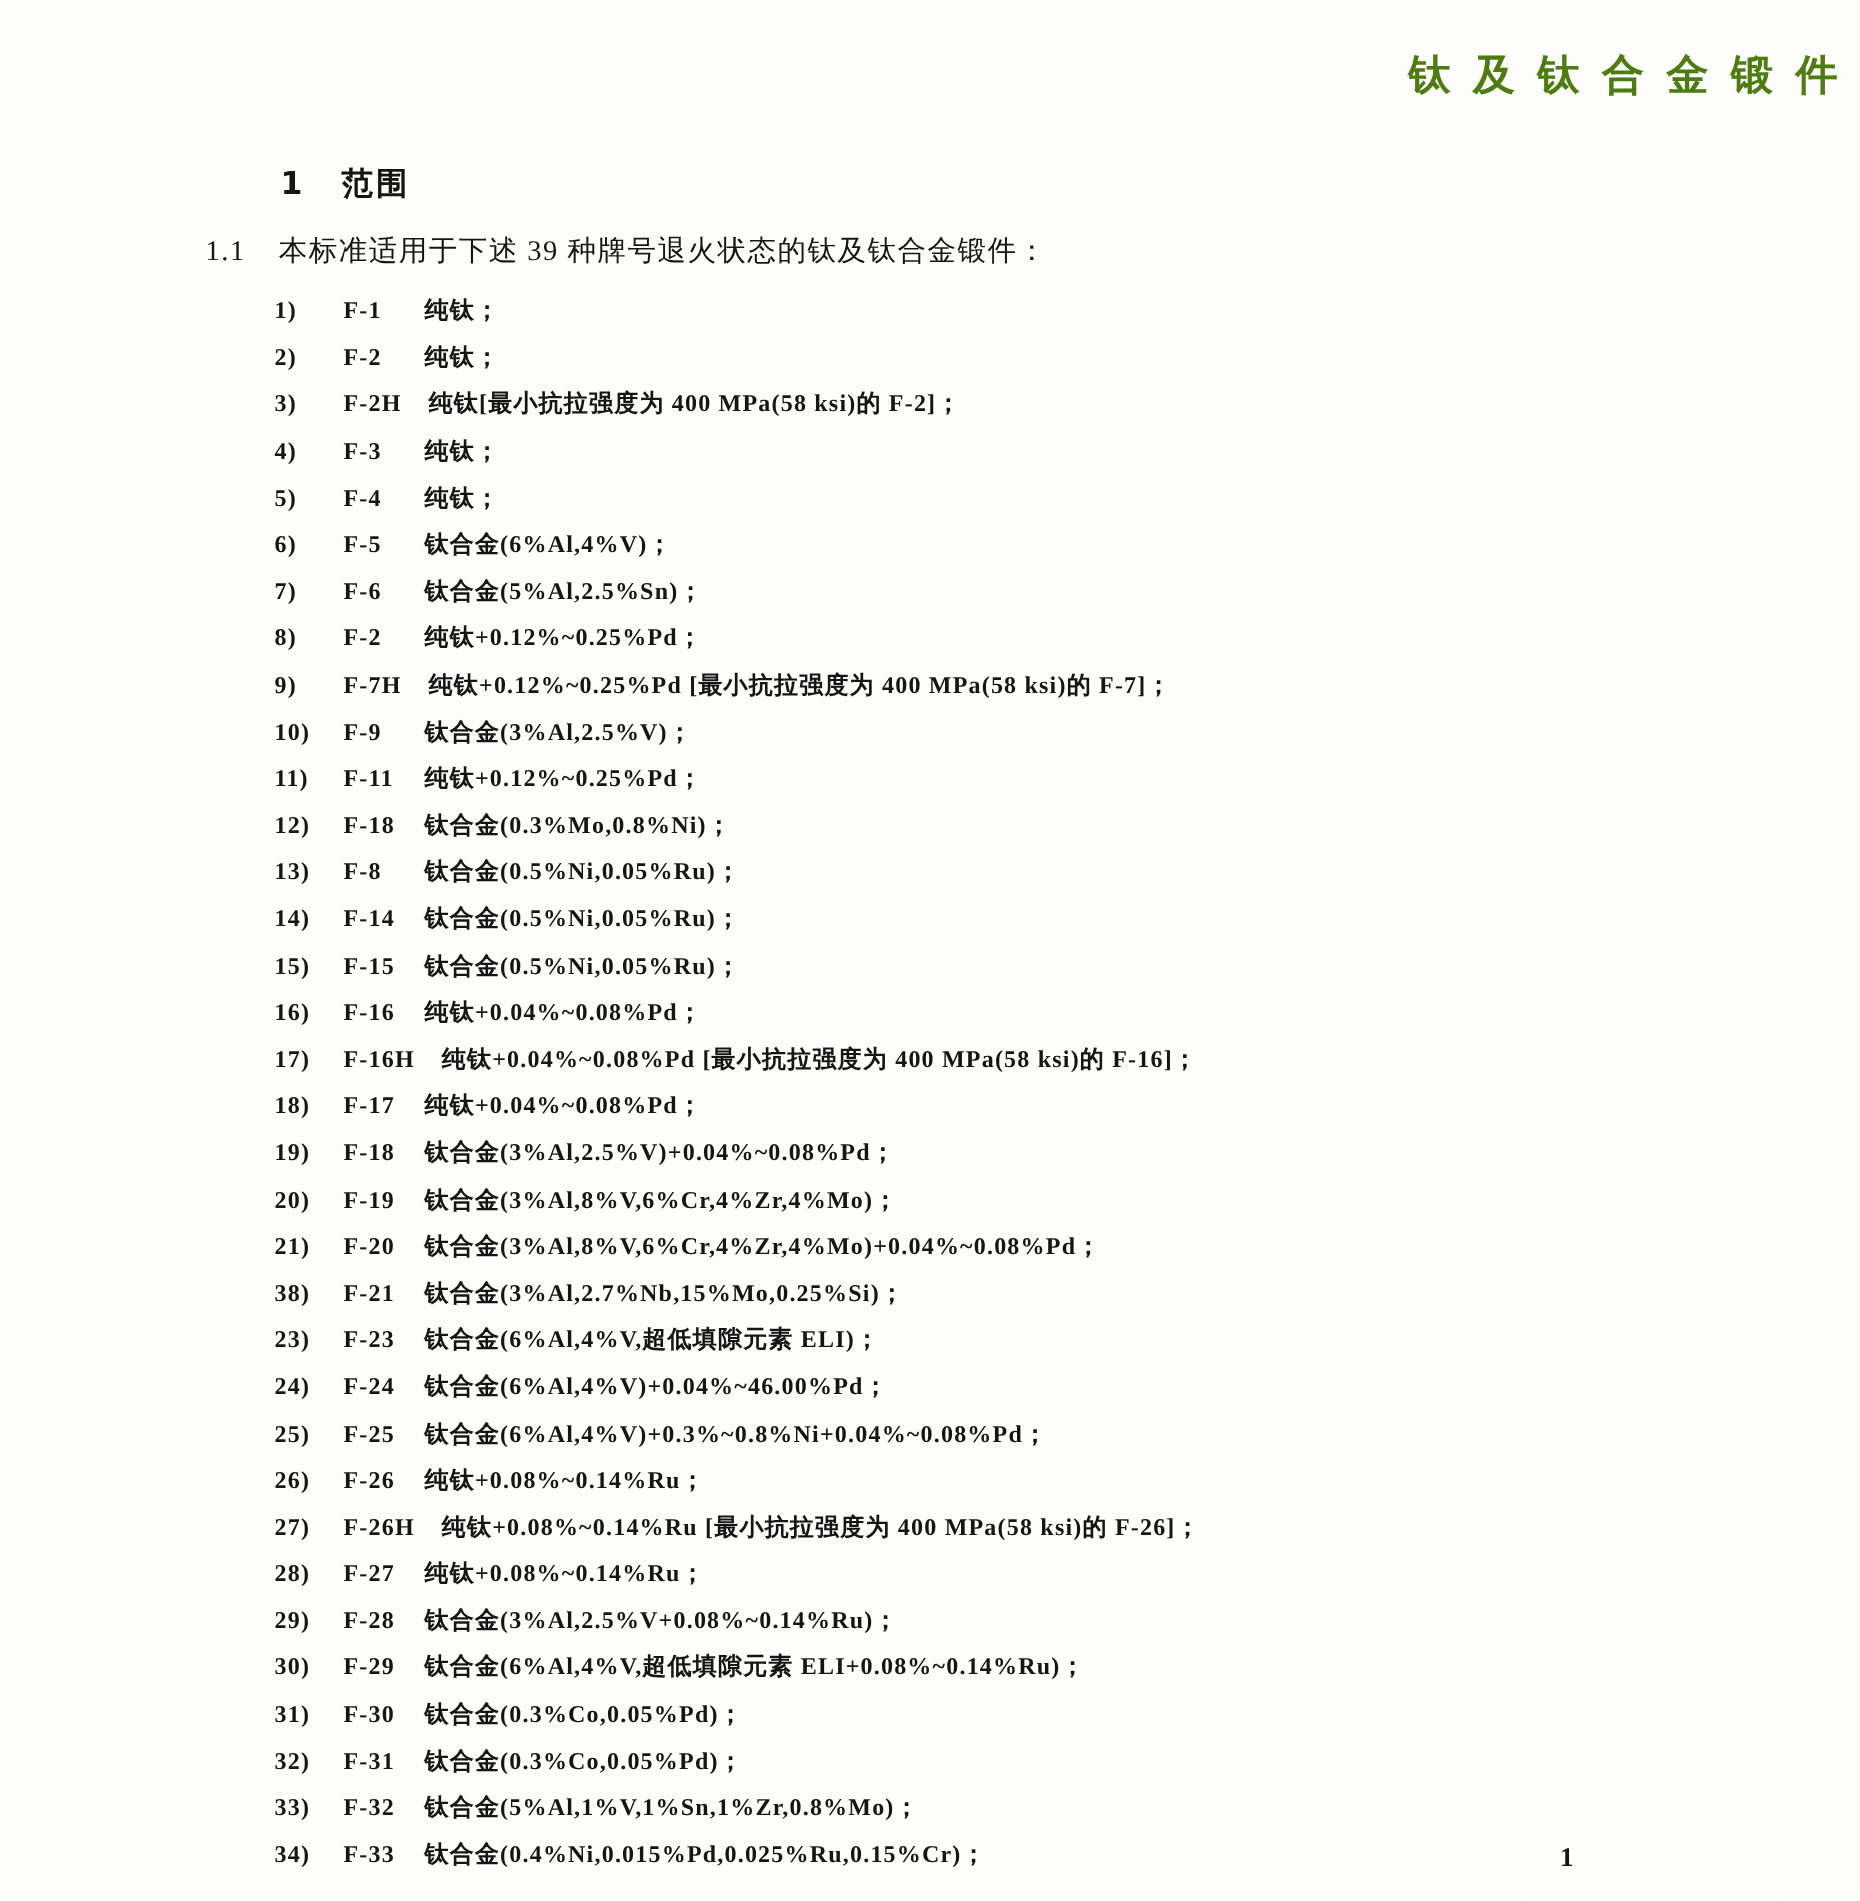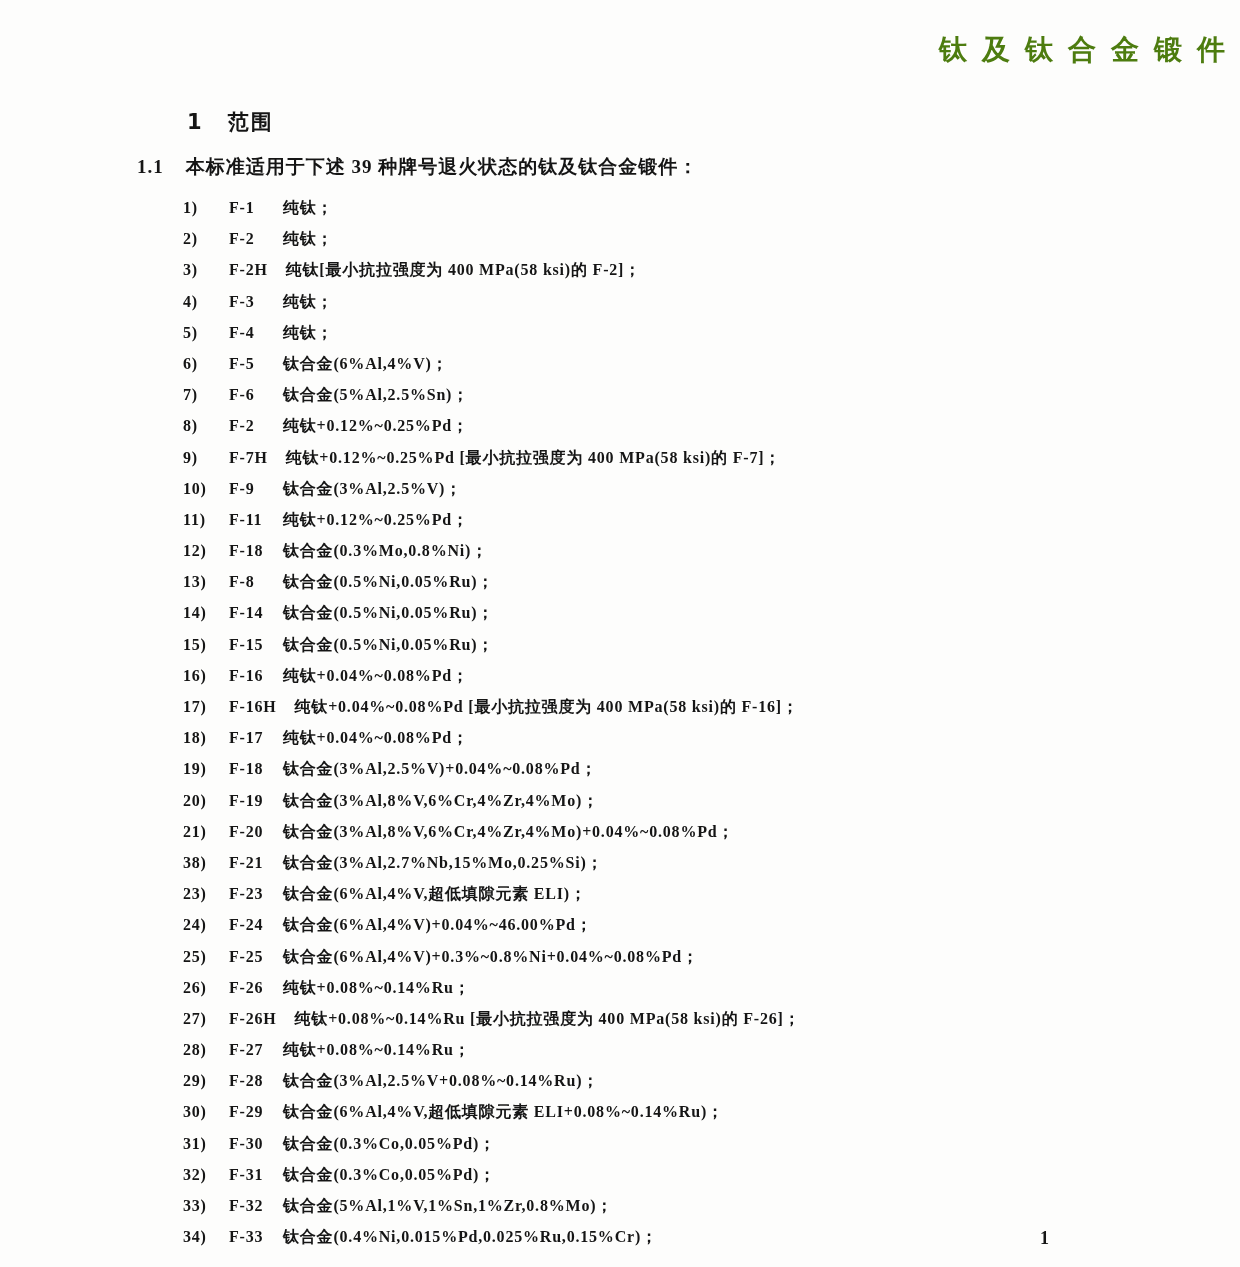--- a/index.html
+++ b/index.html
@@ -41,21 +41,21 @@
   }
   .section-heading .sec-num {
     display: inline-block;
     margin-right: 24px;
   }
   .clause {
     position: absolute;
     top: 154px;
     left: 137px;
     font-size: 19px;
-    font-weight: bold;
+    font-weight: normal;
     letter-spacing: 1px;
     white-space: nowrap;
   }
   .clause .clause-num {
     display: inline-block;
     margin-right: 22px;
   }
   .grade-list {
     position: absolute;
     top: 192px;

